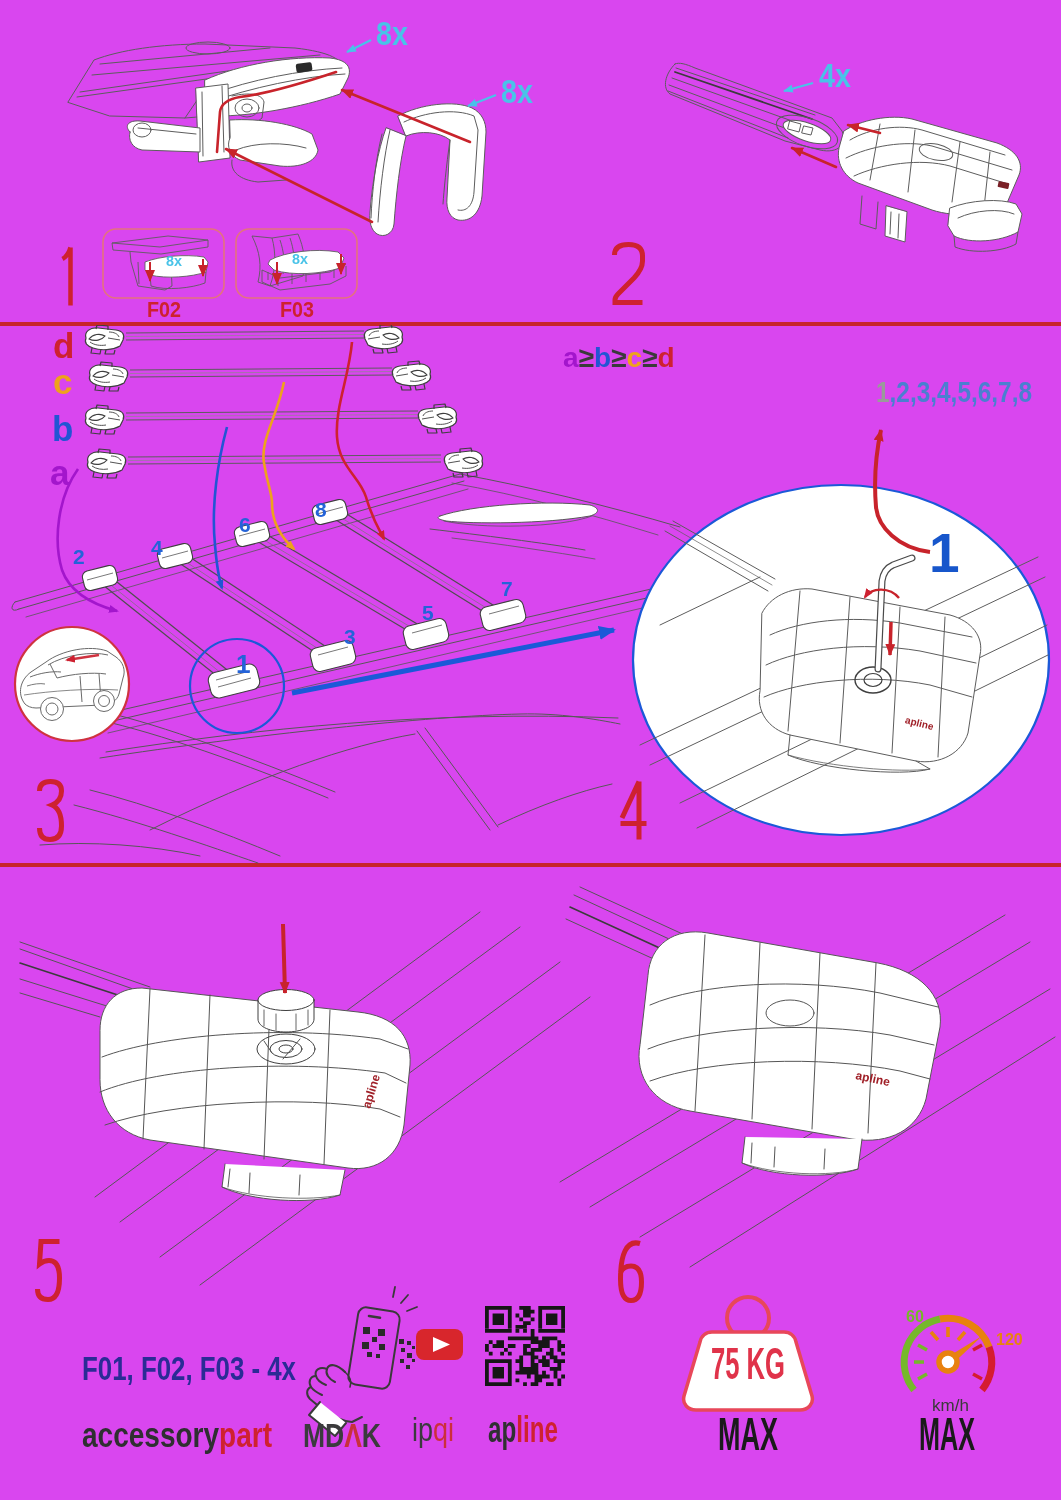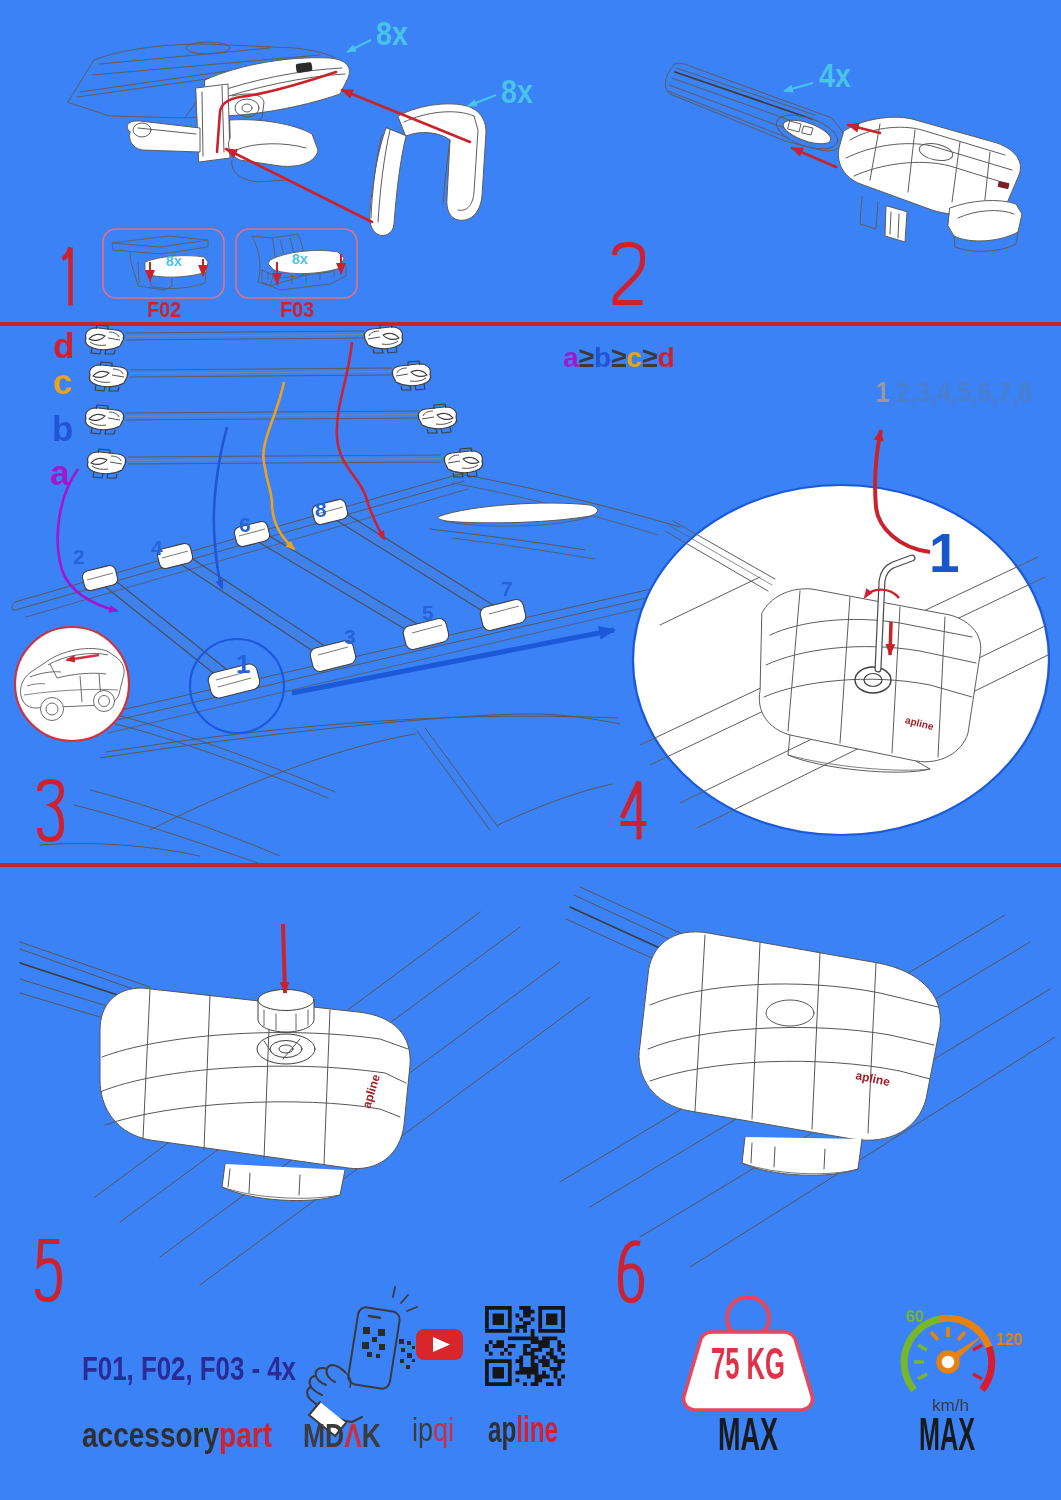--- a/index.html
+++ b/index.html
@@ -1,16 +1,16 @@
 <!DOCTYPE html>
 <html><head>
 <meta charset="utf-8">
 <style>
   html,body{margin:0;padding:0;background:#fff;}
-  #page{position:relative;width:1061px;height:1500px;background:#3b82f6;overflow:hidden;
+  #page{position:relative;width:1061px;height:1500px;background:#d946ef;overflow:hidden;
         font-family:"Liberation Sans",sans-serif;}
   .abs{position:absolute;}
   .divider{position:absolute;left:0;width:1061px;height:4px;background:#c8232b;}
 </style>
 </head>
 <body>
 <div id="page">
 
   <svg class="abs" style="left:0;top:0;" width="560" height="330" viewBox="0 0 560 330">
     <defs>

